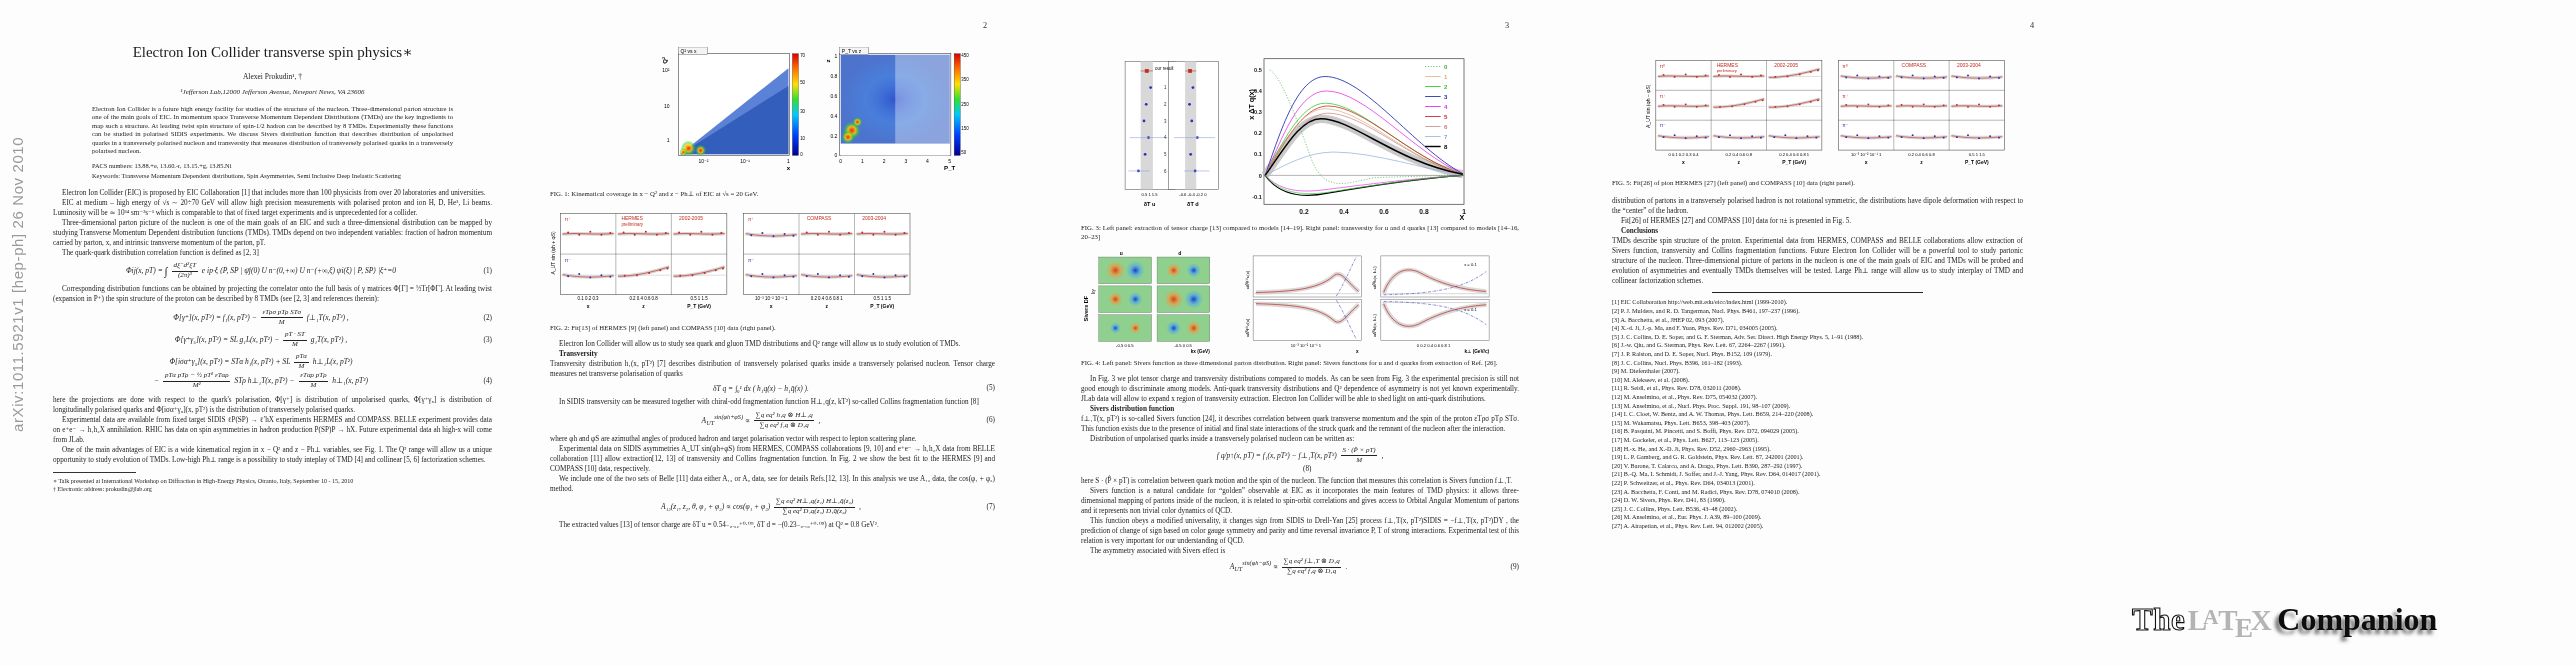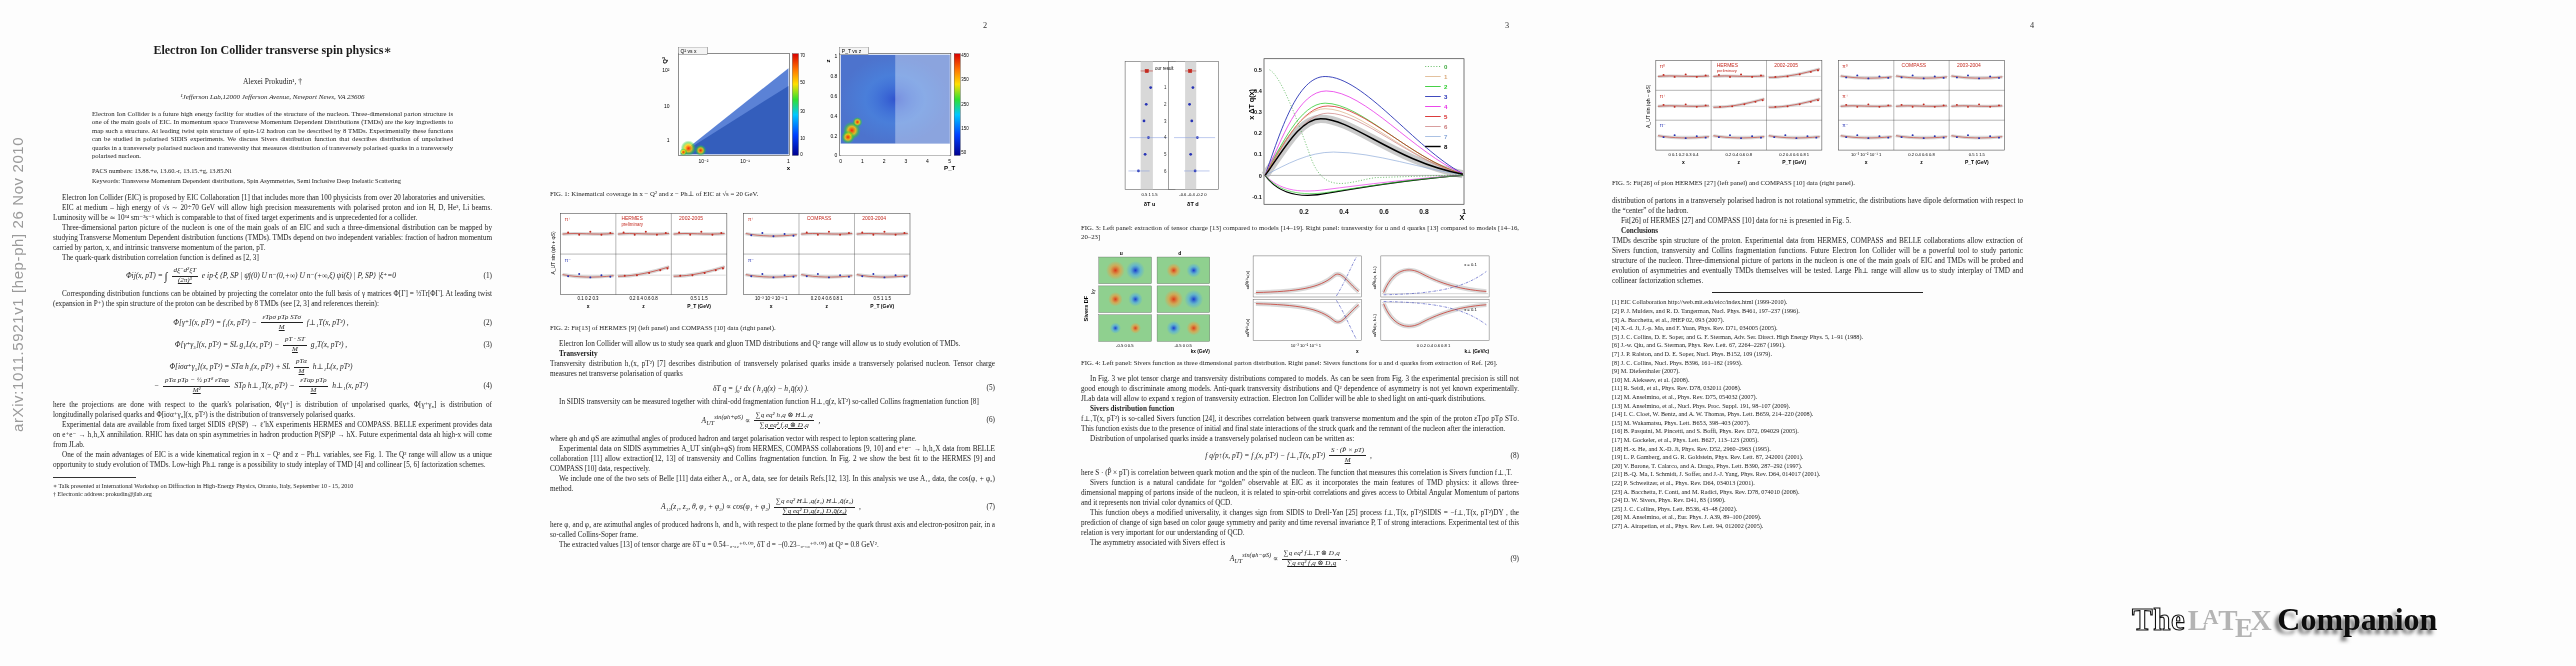--- a/index.html
+++ b/index.html
@@ -4,34 +4,34 @@
 <style>
   html,body{margin:0;padding:0;background:#ffffff;}
   #canvas{position:relative;width:2576px;height:667px;background:#fdfdfd;overflow:hidden;
           font-family:"Liberation Serif","DejaVu Serif",serif;color:#1c1c1c;}
   .col{position:absolute;}
   .pagenum{position:absolute;font-size:8.3px;color:#333;}
   
   .arxiv{position:absolute;left:9px;top:432px;transform:rotate(-90deg);transform-origin:0 0;
          white-space:nowrap;font-family:"Liberation Sans","DejaVu Sans",sans-serif;
          font-size:15px;letter-spacing:0.6px;color:#9a9a9a;}
-  .title{text-align:center;font-weight:bold;font-size:12px;margin:10px 0 19px 0;}
+  .title{text-align:center;font-weight:normal;font-size:15px;margin:10px 0 11px 0;}
   .author{text-align:center;font-size:7.5px;margin:0 0 6.7px 0;}
   .affil{text-align:center;font-style:italic;font-size:7px;margin:0 0 9px 0;}
   .abstract{width:361px;margin:0 auto;font-size:6.7px;line-height:8.5px;text-align:justify;}
   .meta{width:361px;margin:6.7px auto 0 auto;font-size:6.4px;line-height:8.3px;text-align:left;}
   .body p{font-size:7.2px;line-height:10px;text-align:justify;margin:0;text-indent:9px;}
   .body p.noind{text-indent:0;}
   .hd{font-weight:bold;font-size:7.2px;line-height:10px;margin:0;}
   .eqrow{display:flex;align-items:center;margin:4.4px 0;}
   .eqbody{flex:1;text-align:center;font-style:italic;font-size:7.5px;}
   .eqtag{width:23px;text-align:right;font-style:normal;font-size:7.2px;}
   .fr{display:inline-block;vertical-align:middle;text-align:center;line-height:1.12;margin:0 2.2px;font-size:7px;}
   .fr .n{display:block;padding:0 1.7px 0.6px 1.7px;border-bottom:0.6px solid #222;}
-  .fr .d{display:block;padding:0.6px 1.7px 0 1.7px;text-decoration:underline;}
+  .fr .d{display:block;padding:0.6px 1.7px 0 1.7px;}
   .big{font-size:150%;vertical-align:middle;}
   .fnrule{border-top:0.6px solid #333;width:83px;margin:7.8px 0 3.3px 0;}
   .fn{font-size:6.1px;line-height:8px;margin:0;text-align:justify;}
   
   .figcap{font-size:6.8px;line-height:9px;text-align:justify;margin:3.3px 0 0 0;}
   svg text{font-family:"Liberation Sans","DejaVu Sans",sans-serif;}
   .refrule{border-top:0.8px solid #222;width:211px;margin:5.6px auto 5.6px auto;}
   .refs{font-size:6.2px;line-height:8.6px;}
   .refs .ref{padding-left:9.4px;text-indent:-9.4px;text-align:justify;}
   
@@ -309,21 +309,20 @@
       </div>
       <p class="noind">where φh and φS are azimuthal angles of produced hadron and target polarisation vector with respect to lepton scattering plane.</p>
       <p>Experimental data on SIDIS asymmetries A_UT sin(φh+φS) from HERMES, COMPASS collaborations [9, 10] and e⁺e⁻ → h₁h₂X data from BELLE collaboration [11] allow extraction[12, 13] of transversity and Collins fragmentation function. In Fig. 2 we show the best fit to the HERMES [9] and COMPASS [10] data, respectively.</p>
       <p>We include one of the two sets of Belle [11] data either A₁₂ or A₀ data, see for details Refs.[12, 13]. In this analysis we use A₁₂ data, the cos(φ₁ + φ₂) method.</p>
       <div class="eqrow">
         <span class="eqbody"><span>A₁₂(z₁, z₂, θ, φ₁ + φ₂) ∝ cos(φ₁ + φ₂)</span>
           <span class="fr"><span class="n">∑q eq² H⊥₁q(z₁) H⊥₁q̄(z₂)</span><span class="d">∑q eq² D₁q(z₁) D₁q̄(z₂)</span></span>
           <span>,</span></span>
         <span class="eqtag">(7)</span>
       </div>
-      <p class="noind">here φ₁ and φ₂ are azimuthal angles of produced hadrons h₁ and h₂ with respect to the plane formed by the quark thrust axis and electron-positron pair, in a so-called Collins-Soper frame.</p>
       <p>The extracted values [13] of tensor charge are δT u = 0.54₋₀.₂₂⁺⁰·⁰⁹, δT d = −(0.23₋₀.₁₆⁺⁰·⁰⁹) at Q² = 0.8 GeV².</p>
     </div>
   </div>
 
   
   <div class="col" style="left:1081px;top:53px;width:438px;">
 
     <svg width="400" height="167" style="margin-left:33px;display:block;" viewBox="0 0 720 300">
       <g>
         <rect x="20" y="15" width="90" height="230" fill="#fff" stroke="#555" stroke-width="1"></rect>
@@ -491,21 +490,21 @@
         <text x="735" y="186" font-size="8.5" font-weight="bold" text-anchor="end">k⊥ (GeV/c)</text>
       </g>
     </svg>
     <div class="figcap">FIG. 4: Left panel: Sivers function as three dimensional parton distribution. Right panel: Sivers functions for u and d quarks from extraction of Ref. [26].</div>
 
     <div class="body" style="margin-top:6.7px;">
       <p>In Fig. 3 we plot tensor charge and transversity distributions compared to models.  As can be seen from Fig. 3 the experimental precision is still not good enough to discriminate among models.  Anti-quark transversity distributions and Q² dependence of asymmetry is not yet known experimentally.  JLab data will allow to expand x region of transversity extraction. Electron Ion Collider will be able to shed light on anti-quark distributions.</p>
       <p class="hd">Sivers distribution function</p>
       <p class="noind">f⊥₁T(x, pT²) is so-called Sivers function [24], it describes correlation between quark transverse momentum and the spin of the proton εTρσ pTρ STσ. This function exists due to the presence of initial and final state interactions of the struck quark and the remnant of the nucleon after the interaction.</p>
       <p>Distribution of unpolarised quarks inside a transversely polarised nucleon can be written as:</p>
-      <div class="eqrow" style="margin:2.8px 0;">
+      <div class="eqrow" style="margin:2.8px 0;flex-direction:column;">
         <span class="eqbody"><span>f q/p↑(x, pT) = f₁(x, pT²) − f⊥₁T(x, pT²)</span>
           <span class="fr"><span class="n">S · (P̂ × pT)</span><span class="d">M</span></span>
           <span>,</span></span>
         <span class="eqtag">(8)</span>
       </div>
       <p class="noind">here S · (P̂ × pT) is correlation between quark motion and the spin of the nucleon. The function that measures this correlation is Sivers function f⊥₁T.</p>
       <p>Sivers function is a natural candidate for “golden” observable at EIC as it incorporates the main features of TMD physics: it allows three-dimensional mapping of partons inside of the nucleon, it is related to spin-orbit correlations and gives access to Orbital Angular Momentum of partons and it represents non trivial color dynamics of QCD.</p>
       <p>This function obeys a modified universality, it changes sign from SIDIS to Drell-Yan [25] process f⊥₁T(x, pT²)SIDIS = −f⊥₁T(x, pT²)DY , the prediction of change of sign based on color gauge symmetry and parity and time reversal invariance P, T of strong interactions. Experimental test of this relation is very important for our understanding of QCD.</p>
       <p>The asymmetry associated with Sivers effect is</p>
       <div class="eqrow" style="margin:2.8px 0;">

